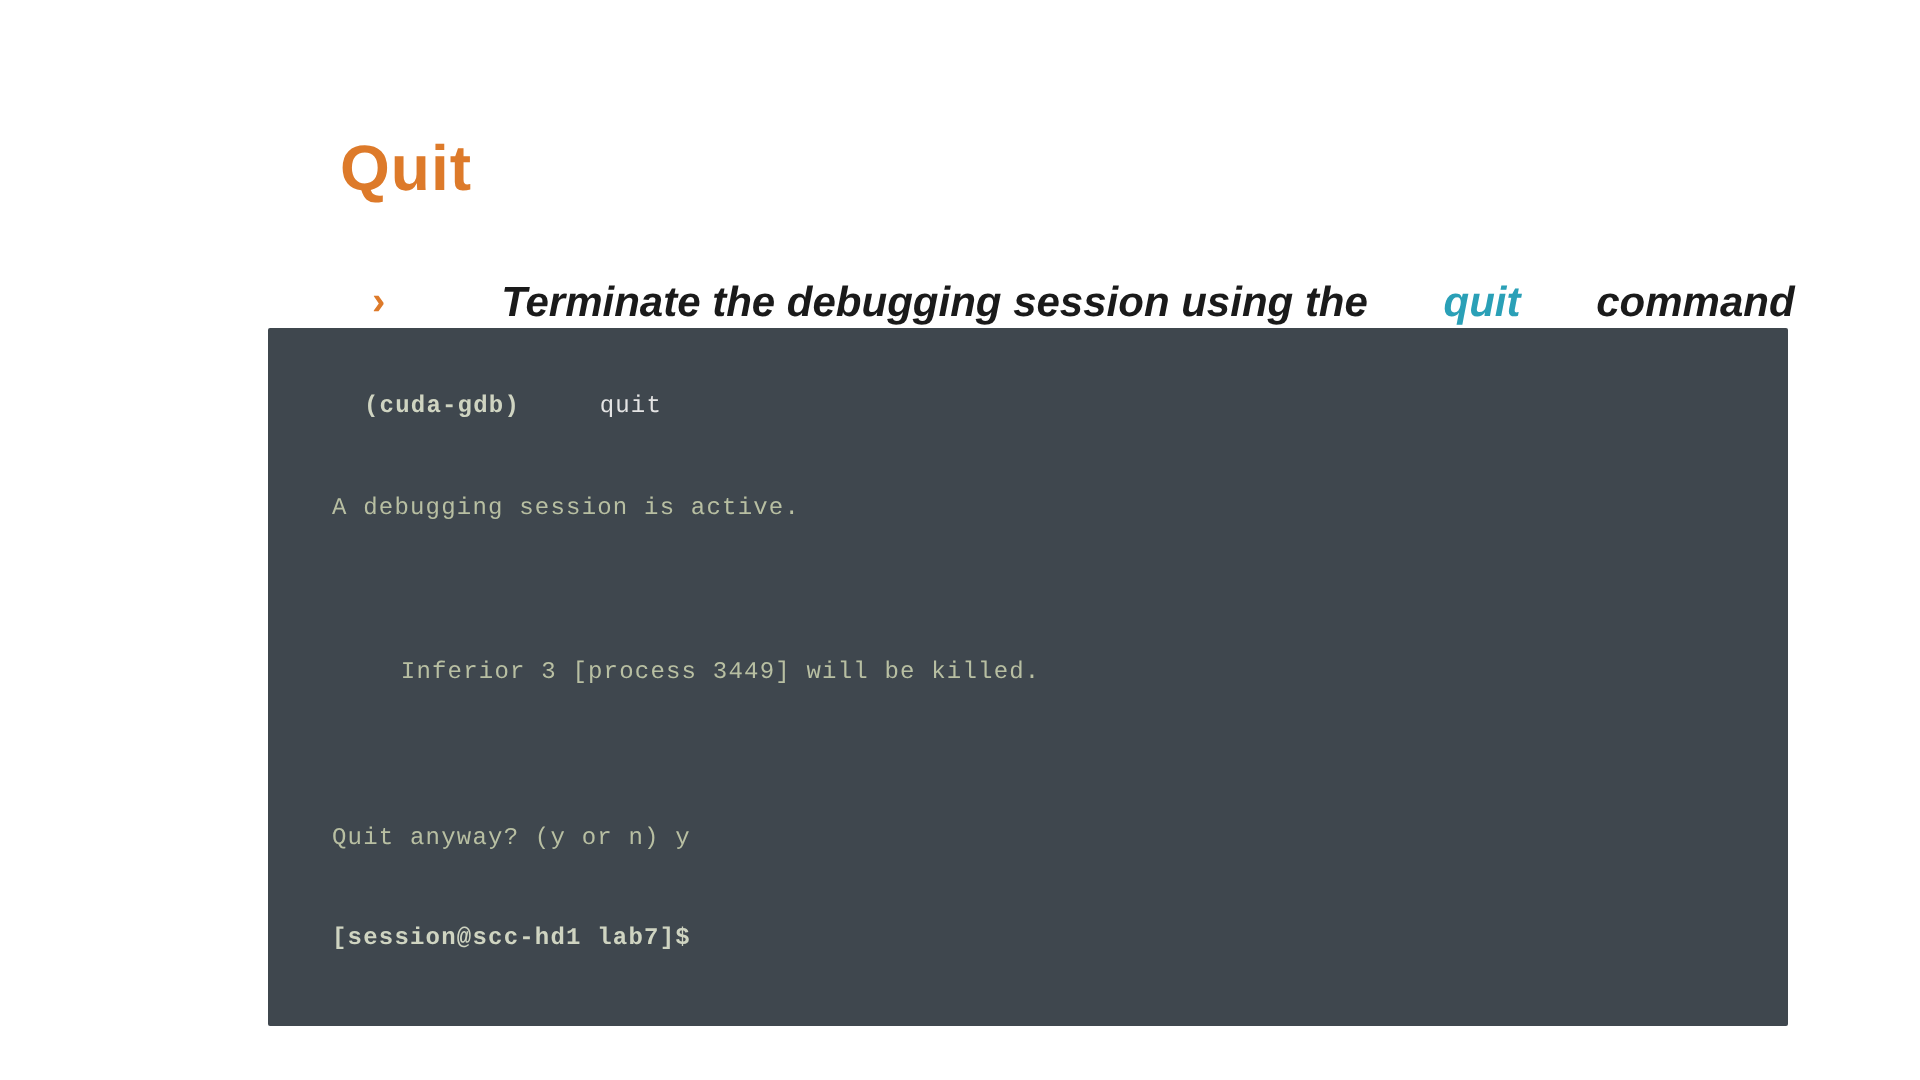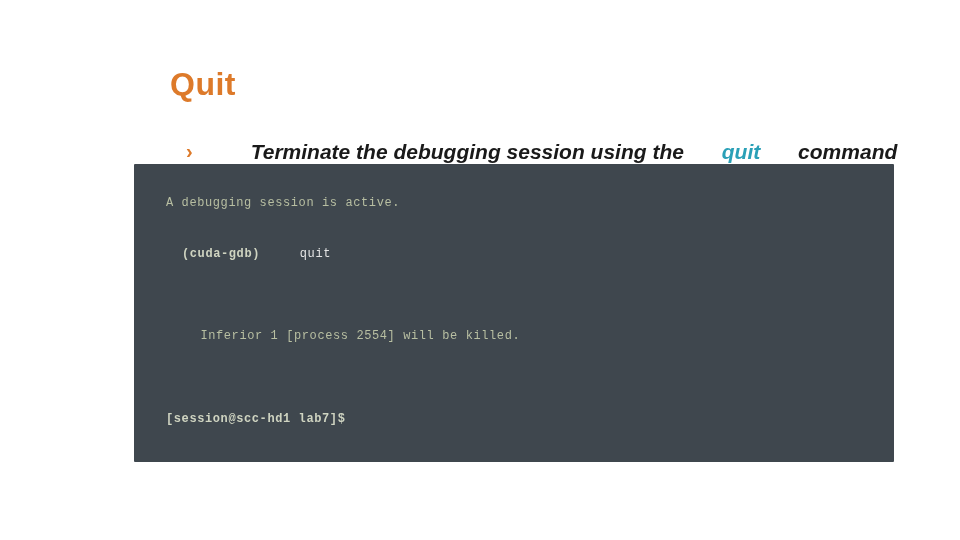--- a/index.html
+++ b/index.html
@@ -85,23 +85,24 @@
   <div class="title">Quit</div>
 
   <div class="subtitle-row">
     <span class="chevron">›</span>
     <span class="subtitle">
       <span>Terminate the debugging session using the </span><span class="hl">quit</span><span> command</span>
     </span>
   </div>
 
   <div class="codeblock">
-    <div>A debugging session is active.</div>
     <div>
       <span class="bold">(cuda-gdb)</span><span class="white"> quit</span>
     </div>
+    <div>A debugging session is active.</div>
     <div class="blank"></div>
-    <div class="indent">Inferior 1 [process 2554] will be killed.</div>
+    <div class="indent">Inferior 3 [process 3449] will be killed.</div>
     <div class="blank"></div>
+    <div>Quit anyway? (y or n) y</div>
     <div class="bold">[session@scc-hd1 lab7]$</div>
   </div>
 
 </div>
 
 </body></html>

